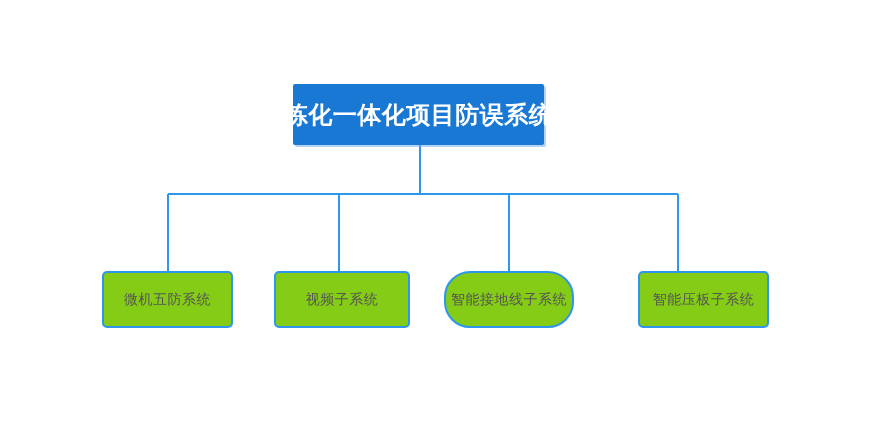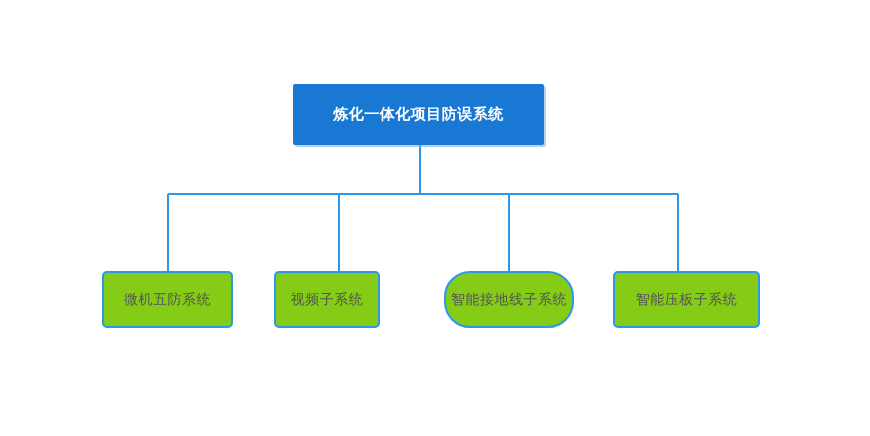--- a/index.html
+++ b/index.html
@@ -40,40 +40,40 @@
     cursor: default;
     white-space: nowrap;
   }
   .node-root {
     left: 293px;
     top: 84px;
     width: 251px;
     height: 61px;
     background: var(--root-fill);
     color: var(--root-text);
-    font-size: 15px;
+    font-size: 24px;
     font-weight: bold;
     border-radius: 2px;
     box-shadow: 2px 2px 0 rgba(120, 175, 230, 0.55);
     letter-spacing: 0.5px;
   }
   .node-child {
     top: 271px;
     height: 57px;
     background: #84cc16;
     border: 2px solid var(--child-border);
     border-radius: 5px;
     color: var(--child-text);
     font-size: 14px;
     letter-spacing: 0.5px;
   }
   .node-child-1 { left: 102px; width: 131px; }
-  .node-child-2 { left: 274px; width: 106px; }
+  .node-child-2 { left: 274px; width: 136px; }
   .node-child-3 { left: 444px; width: 130px; border-radius: 26px; }
-  .node-child-4 { left: 613px; width: 147px; }
+  .node-child-4 { left: 638px; width: 131px; }
 </style>
 </head>
 <body>
 
 <div class="canvas">
 
   <svg class="connector-layer" width="870" height="436" viewBox="0 0 870 436" stroke="currentColor" stroke-width="2" fill="none" shape-rendering="crispEdges">
 
     <line x1="419.5" y1="145" x2="419.5" y2="194"></line>
 

